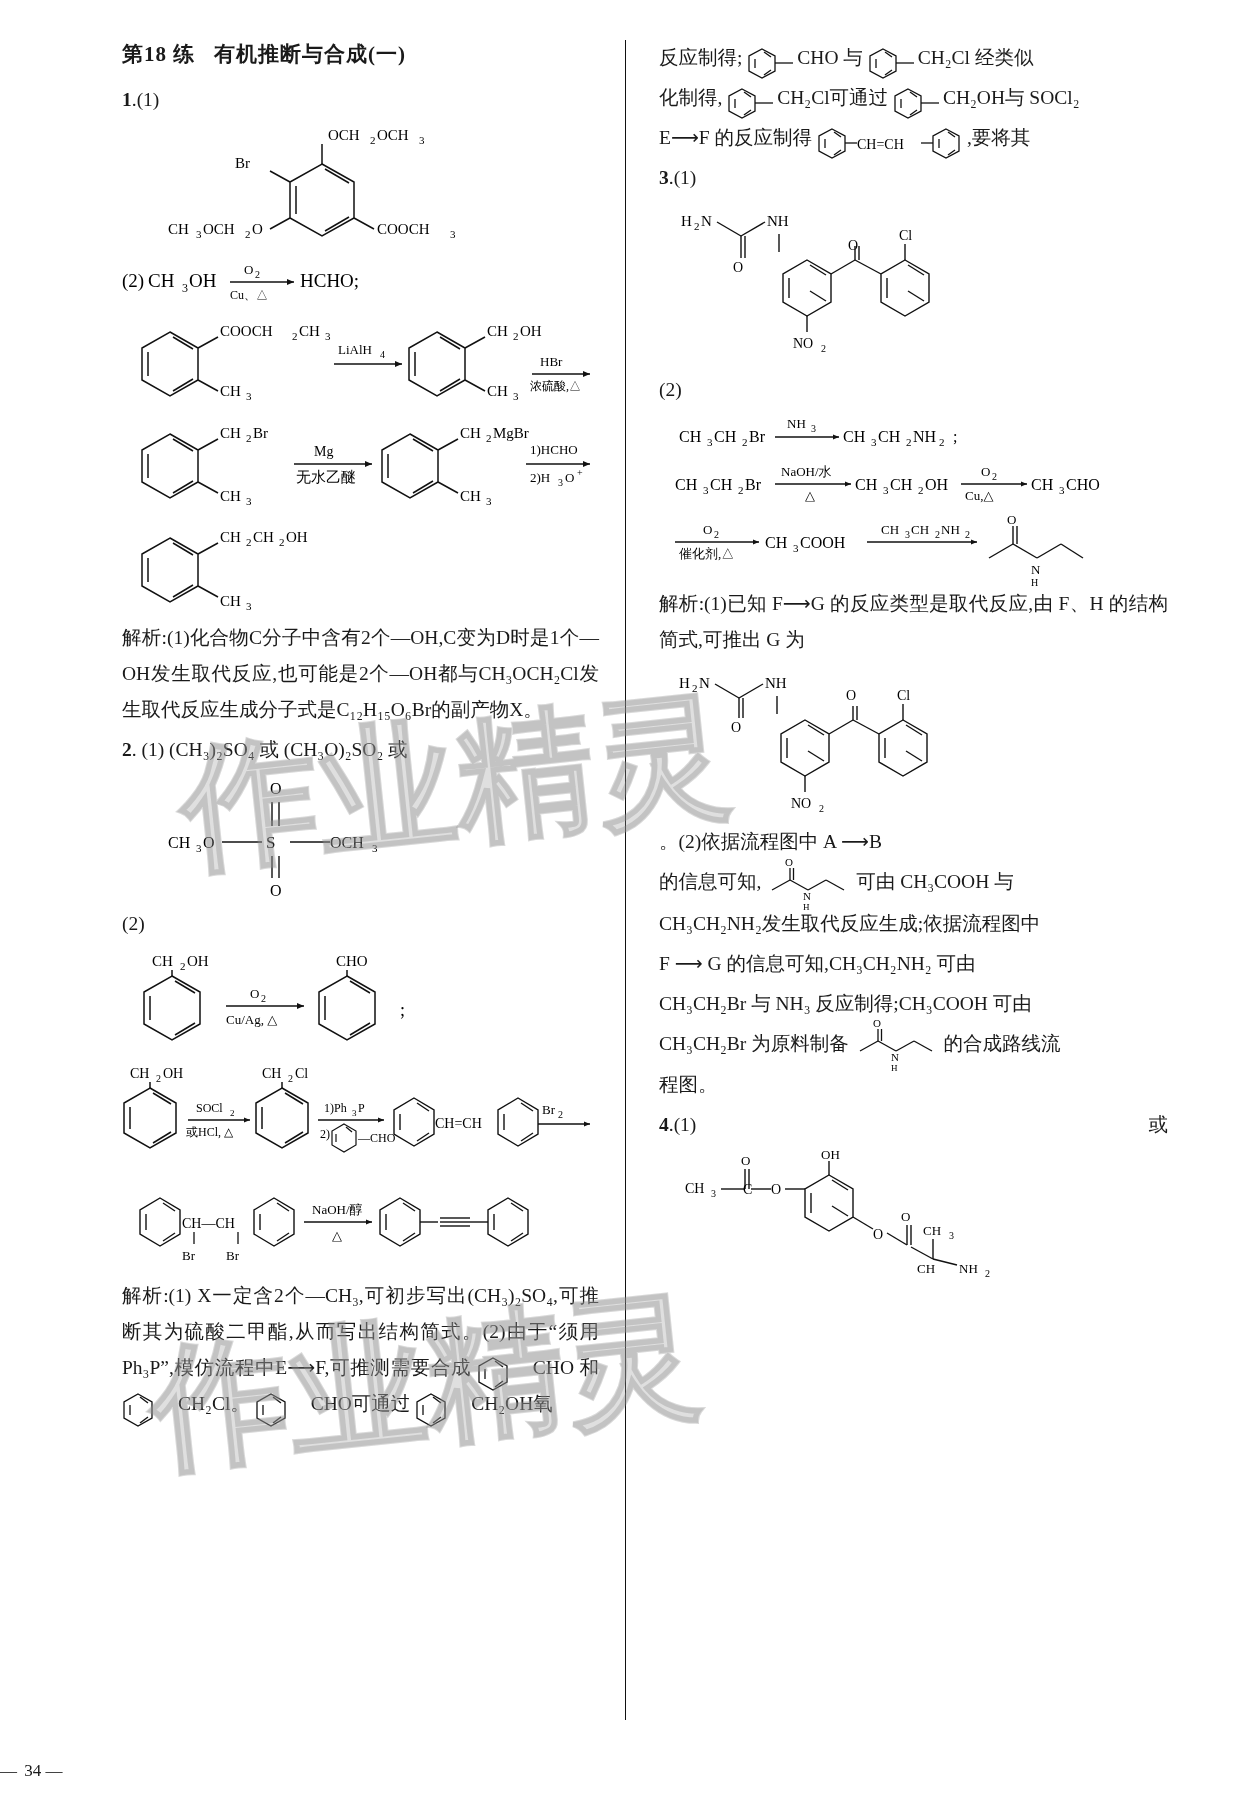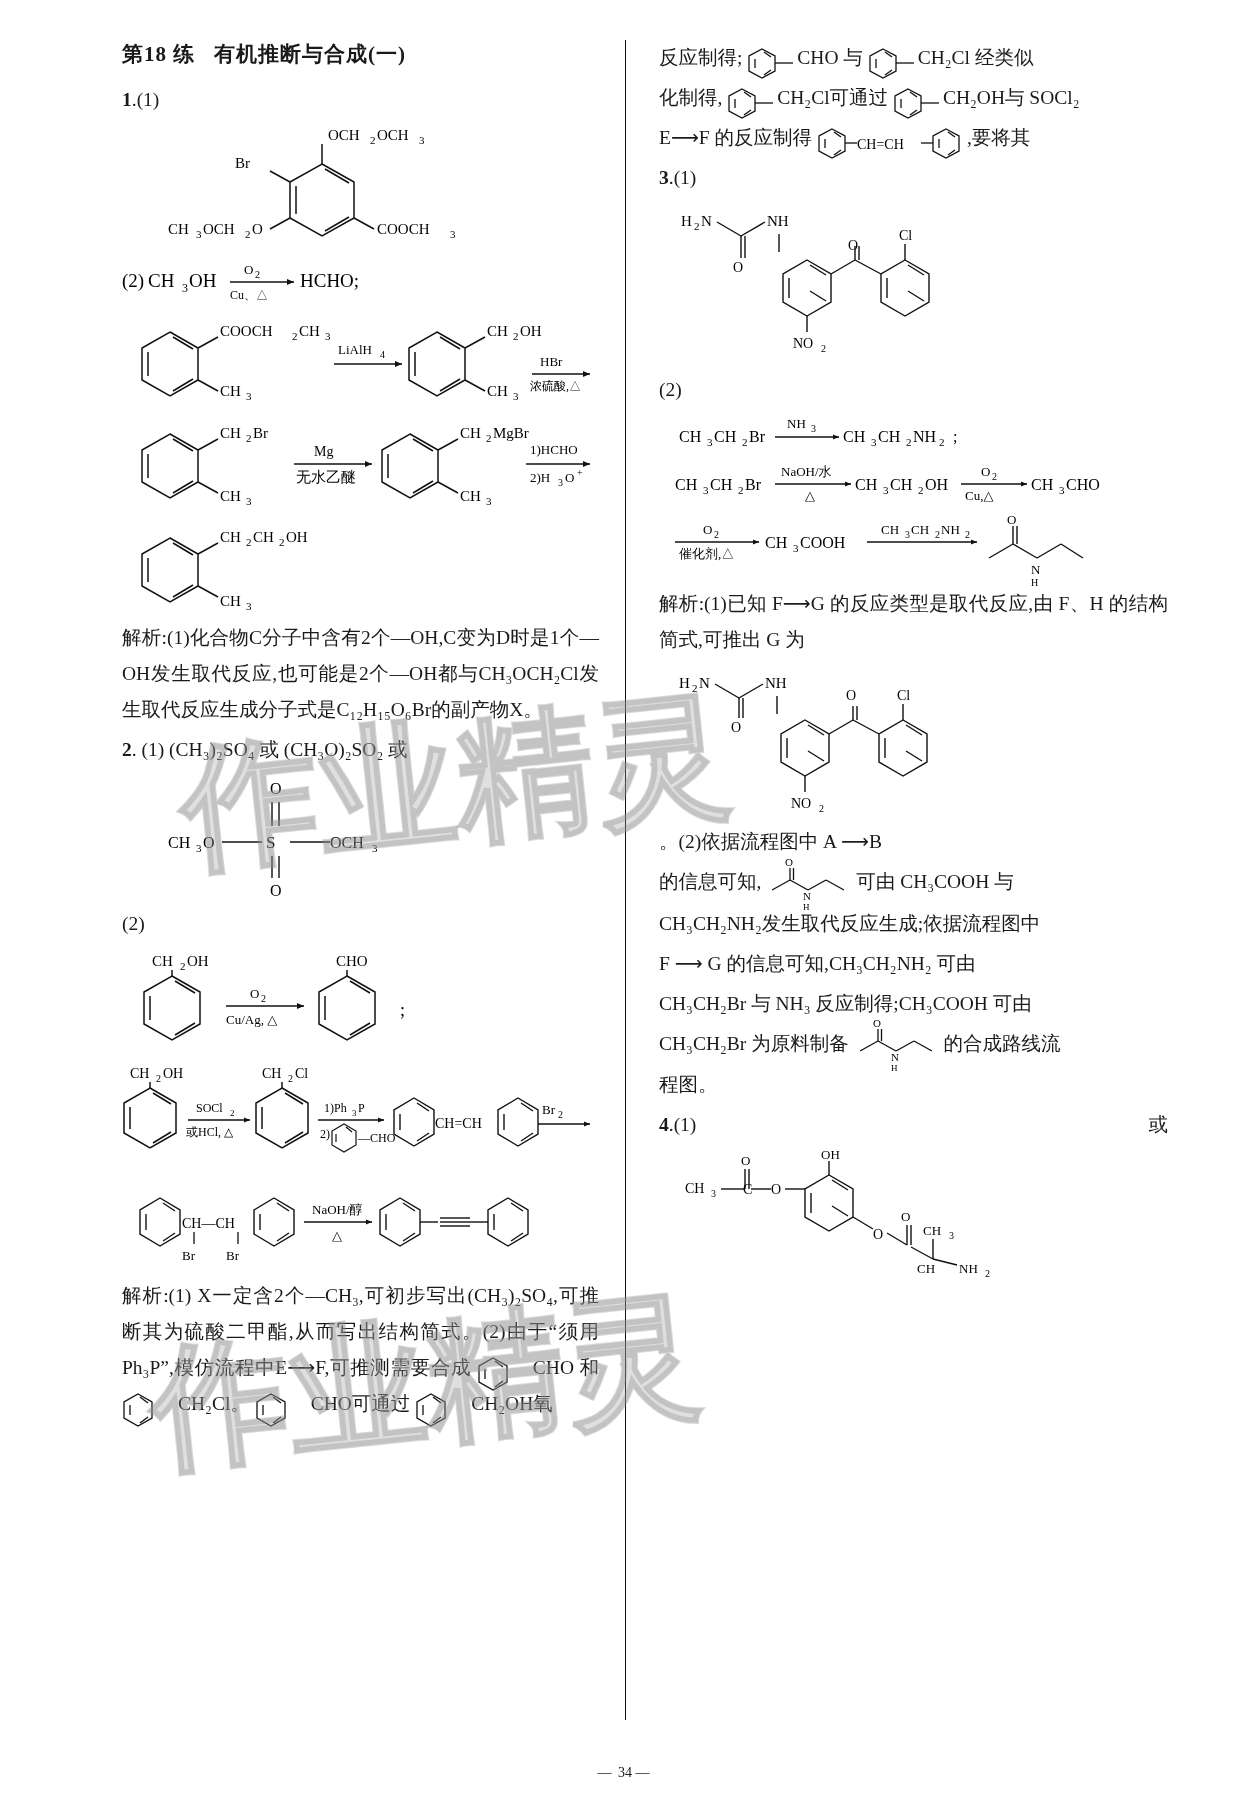--- a/index.html
+++ b/index.html
@@ -54,22 +54,21 @@
   .item-no { font-weight:bold; }
   .label-bold { font-weight:normal; }
   svg { display:block; overflow:visible; }
   .svg-wrap { margin:2px 0; }
   .center { text-align:center; }
   .inline-svg { display:inline-block; vertical-align:middle; }
   .pagenum {
     position:absolute;
     bottom:16px;
     left:0; right:0;
-    text-align:center;
-    font-size:14px;
+    font-size:17px;
   }
   .pagenum .dash { letter-spacing:3px; }
   .watermark {
     position:absolute;
     left:0; top:0; width:100%; height:100%;
     pointer-events:none;
     z-index:5;
   }
   .wm-text {
     position:absolute;

